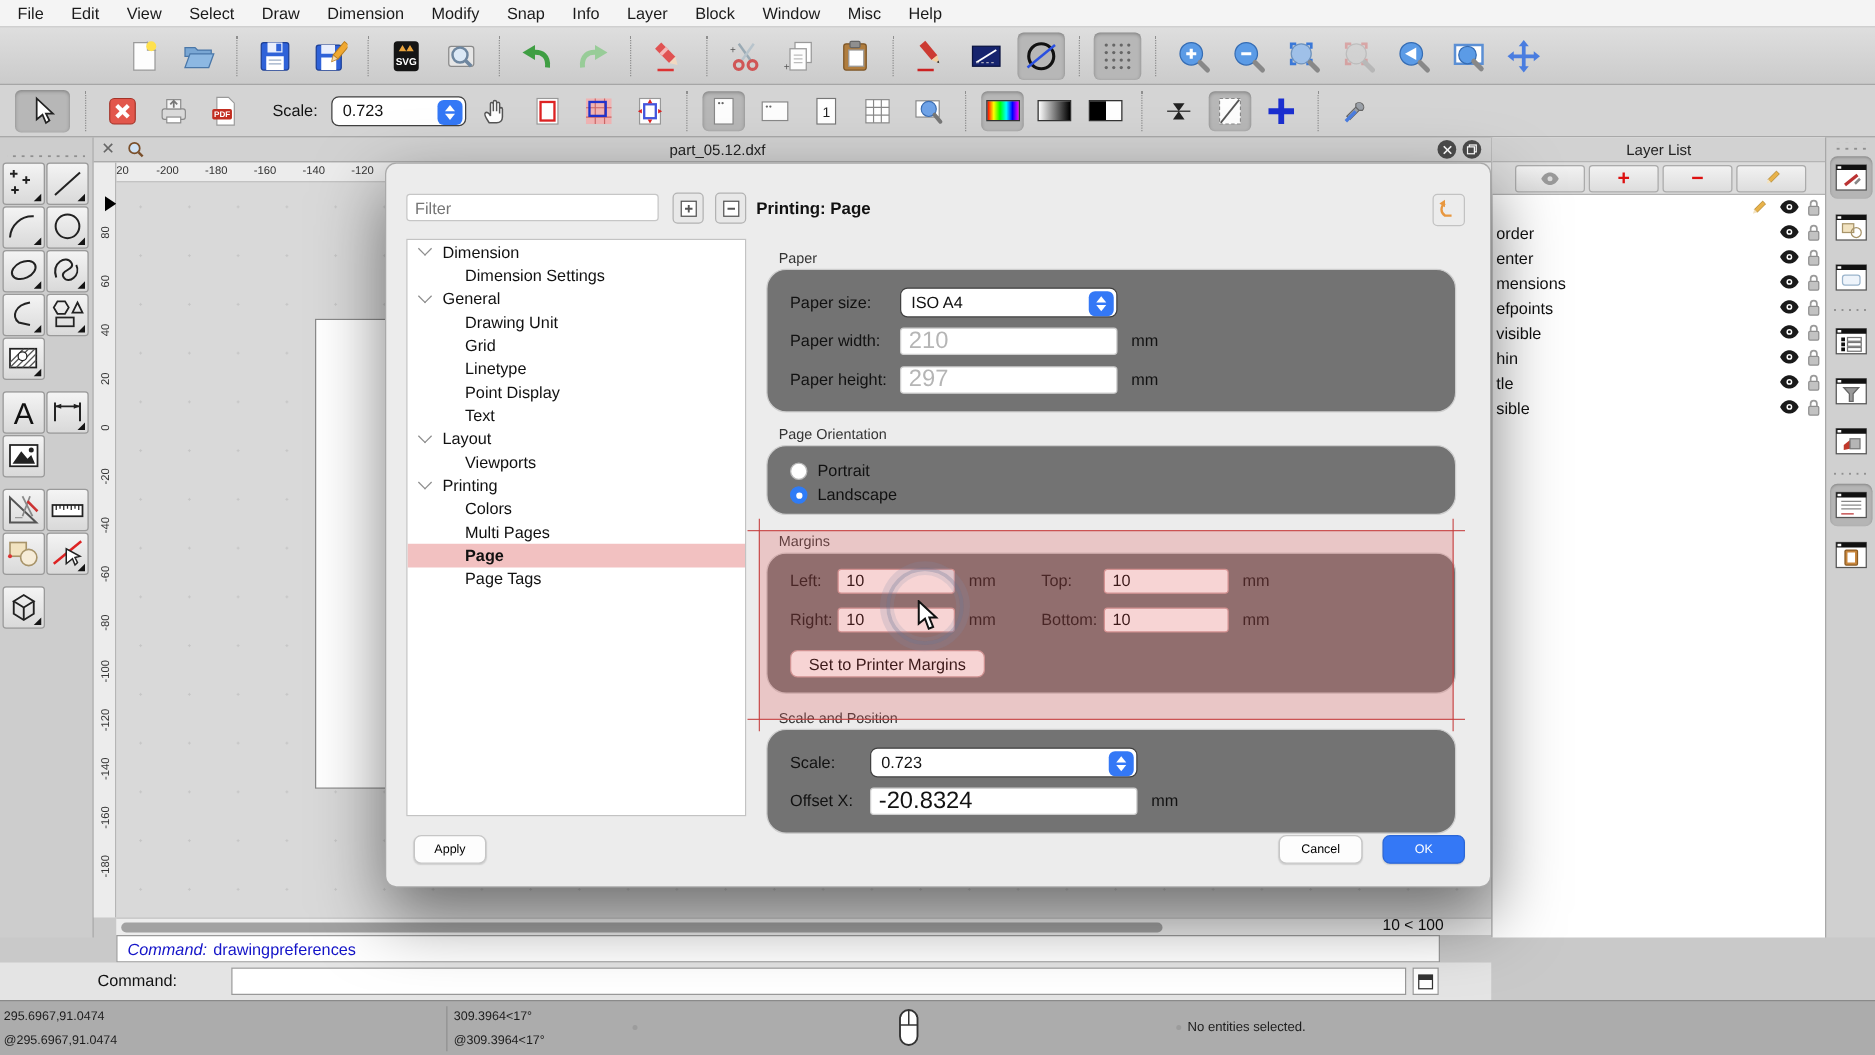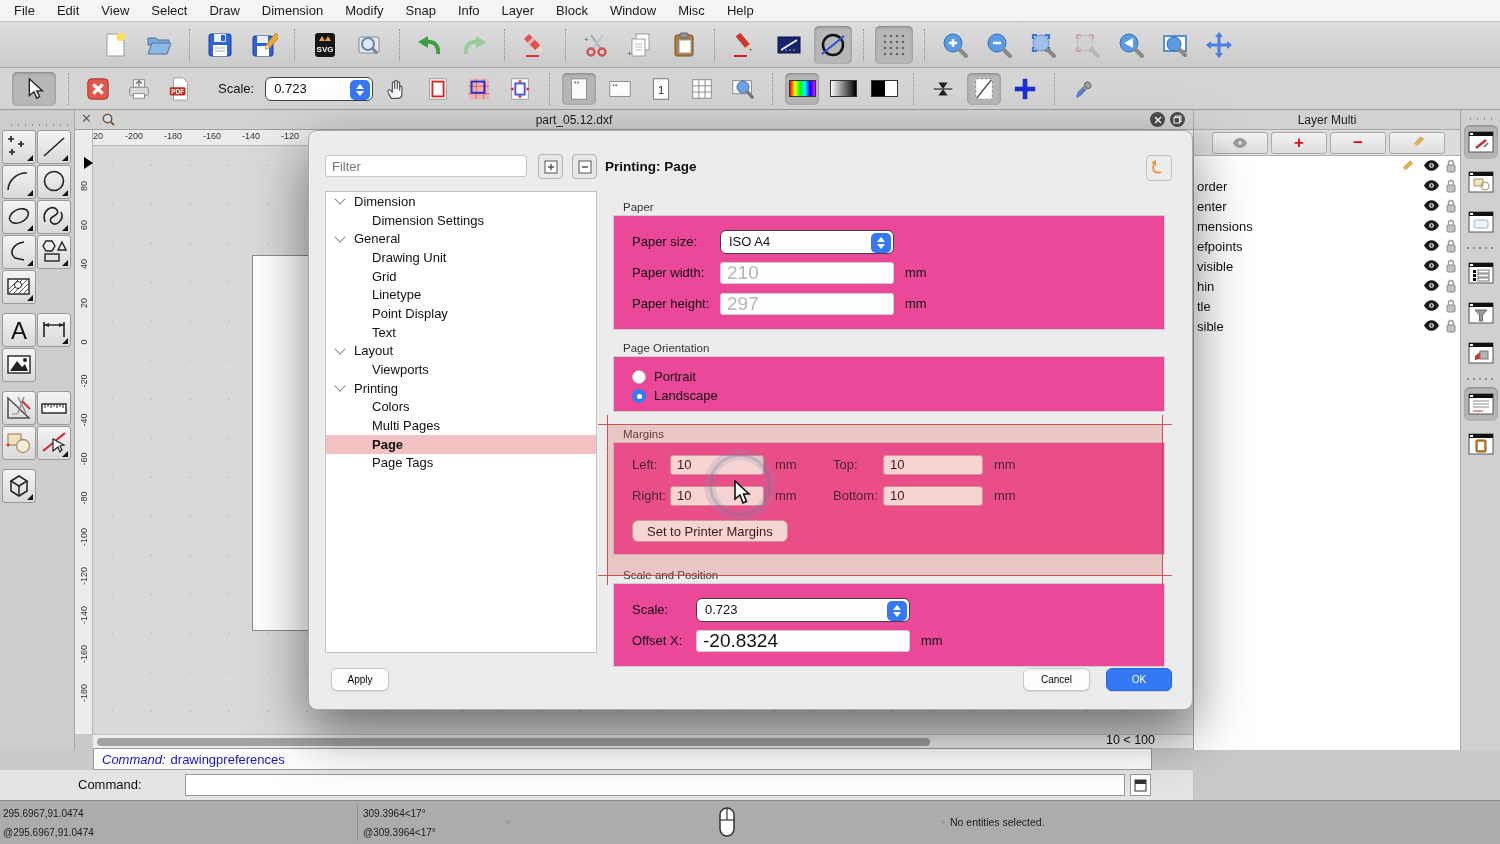--- a/index.html
+++ b/index.html
@@ -66,21 +66,21 @@
   #dlg-title{position:absolute;left:296px;top:24px;height:24px;line-height:24px;font-weight:bold;font-size:13.5px;}
   #revertbtn{position:absolute;right:20px;top:24px;width:26px;height:26px;background:#ececec;border:1px solid #c2c2c2;border-radius:4px;display:flex;align-items:center;justify-content:center;}
   #tree{position:absolute;left:16px;top:60px;width:272px;height:462px;background:#fff;border:1px solid #c3c3c3;overflow:hidden;}
   .trow{height:18.7px;display:flex;align-items:center;font-size:13px;}
   .chev{width:8px;height:8px;border-right:1.6px solid #8e8e8e;border-bottom:1.6px solid #8e8e8e;transform:rotate(45deg);margin:-4px 10px 0 10px;flex:0 0 auto;}
   .tparent{padding-left:0;}
   .tchild{padding-left:46px;}
   .tsel{background:#f2c1c1;font-weight:bold;}
   #dlgright{position:absolute;left:300px;top:60px;width:568px;}
   .grplabel{font-size:11.5px;color:#333;margin:12px 0 2px 14px;}
-  .grpbox{background:#ec4899;border:1px solid #cecece;border-radius:0;margin-left:4px;width:552px;padding:10px 0;}
+  .grpbox{background:#737373;border:1px solid #cecece;border-radius:16px;margin-left:4px;width:552px;padding:10px 0;}
   .frow{display:flex;align-items:center;height:31px;padding-left:18px;font-size:13px;}
   .flab{width:88px;}
   .inp{height:22px;border:1px solid #cfcfcf;border-radius:3px;background:#fff;padding:0 6px;font-size:19px;width:174px;color:#111;}
   .inpdis{color:#b5b5b5;}
   .unit{margin-left:11px;}
   .radio{width:14px;height:14px;border-radius:50%;background:#fff;border:1px solid #b9b9b9;margin-right:8px;flex:0 0 auto;}
   .radio.on{background:#2f7cf6;border-color:#2f7cf6;display:flex;align-items:center;justify-content:center;}
   .radio.on i{width:5px;height:5px;border-radius:50%;background:#fff;}
   .orow{display:flex;align-items:flex-end;height:19px;padding-left:18px;font-size:13px;}
   
@@ -690,21 +690,21 @@
 
   <div id="canvas" class="abs">
     <div id="paper"></div>
   </div>
   <div id="hscroll" class="abs">
       <div id="hthumb"></div>
     </div>
   <div id="gridstatus" class="abs">10 &lt; 100</div>
 
   <div id="layerpanel" class="abs">
-    <div id="layerhdr">Layer Multi</div>
+    <div id="layerhdr">Layer List</div>
     <div id="layertools">
       <div class="lbtn">
           <svg width="16" height="12" viewBox="0 0 16 12">
             <path d="M1 6C3 2 6 1 8 1s5 1 7 5c-2 4-5 5-7 5S3 10 1 6z" fill="#9a9a9a"></path>
             <circle cx="8" cy="6" r="2" fill="#dcdcdc"></circle>
           </svg>
         </div>
       <div class="lbtn" style="color:#d11;font-size:17px;">
           <span>+</span>
         </div>

